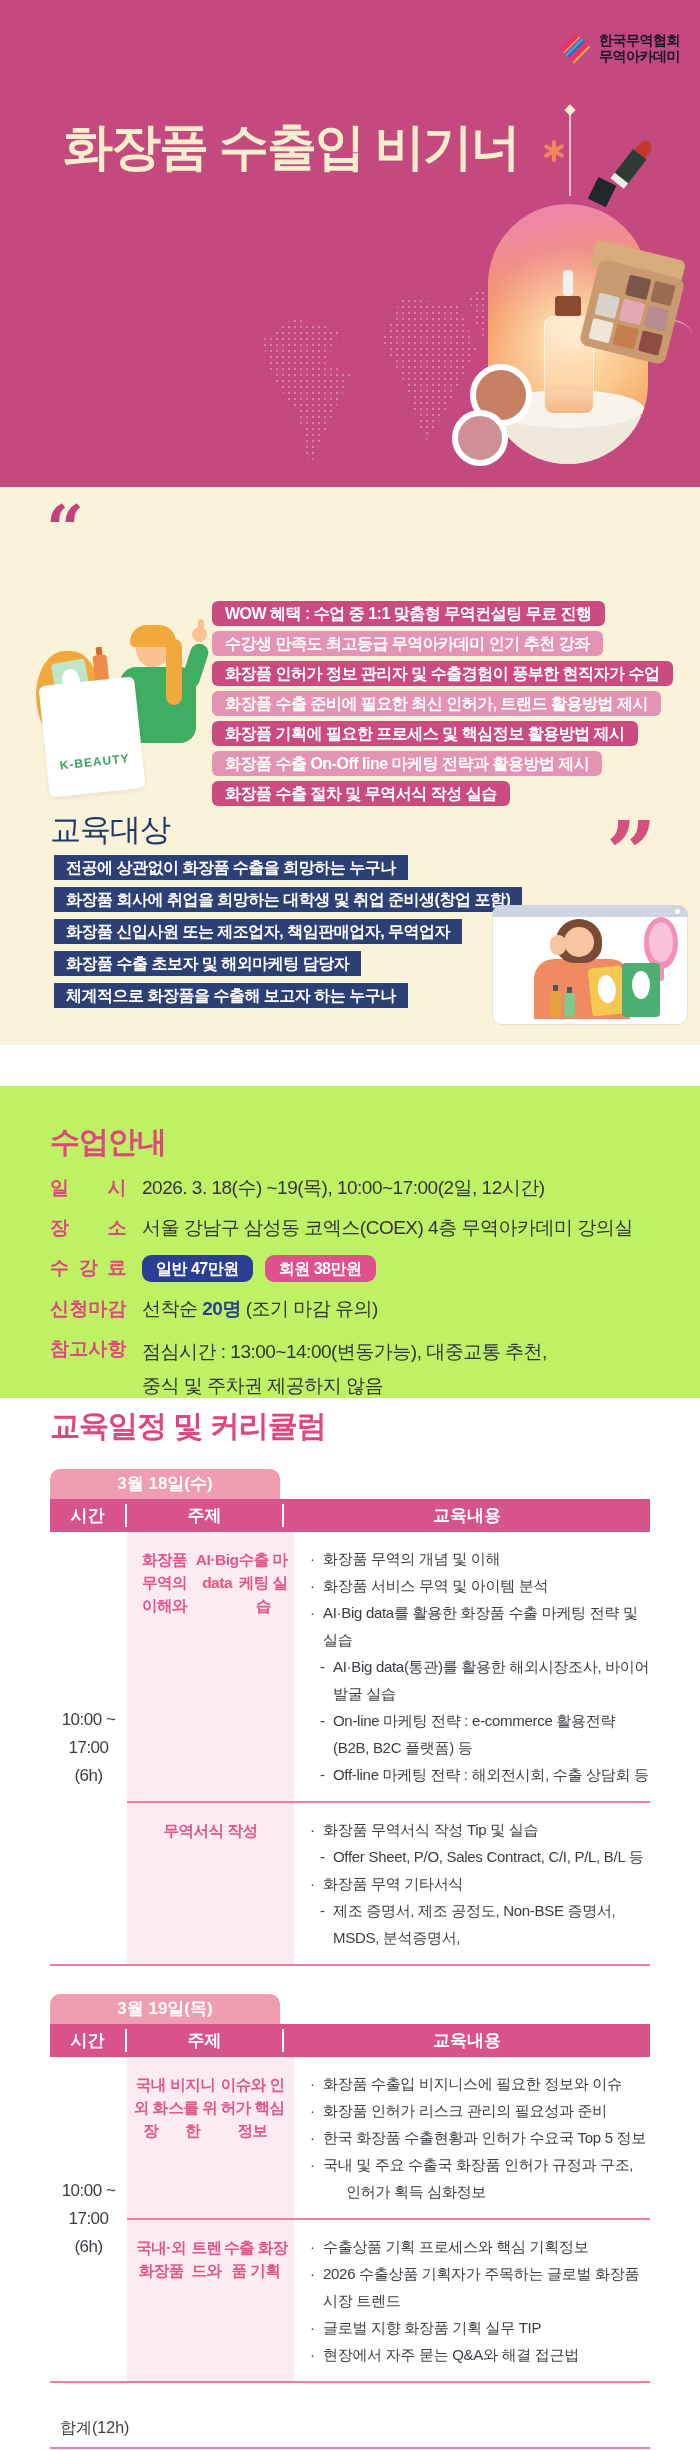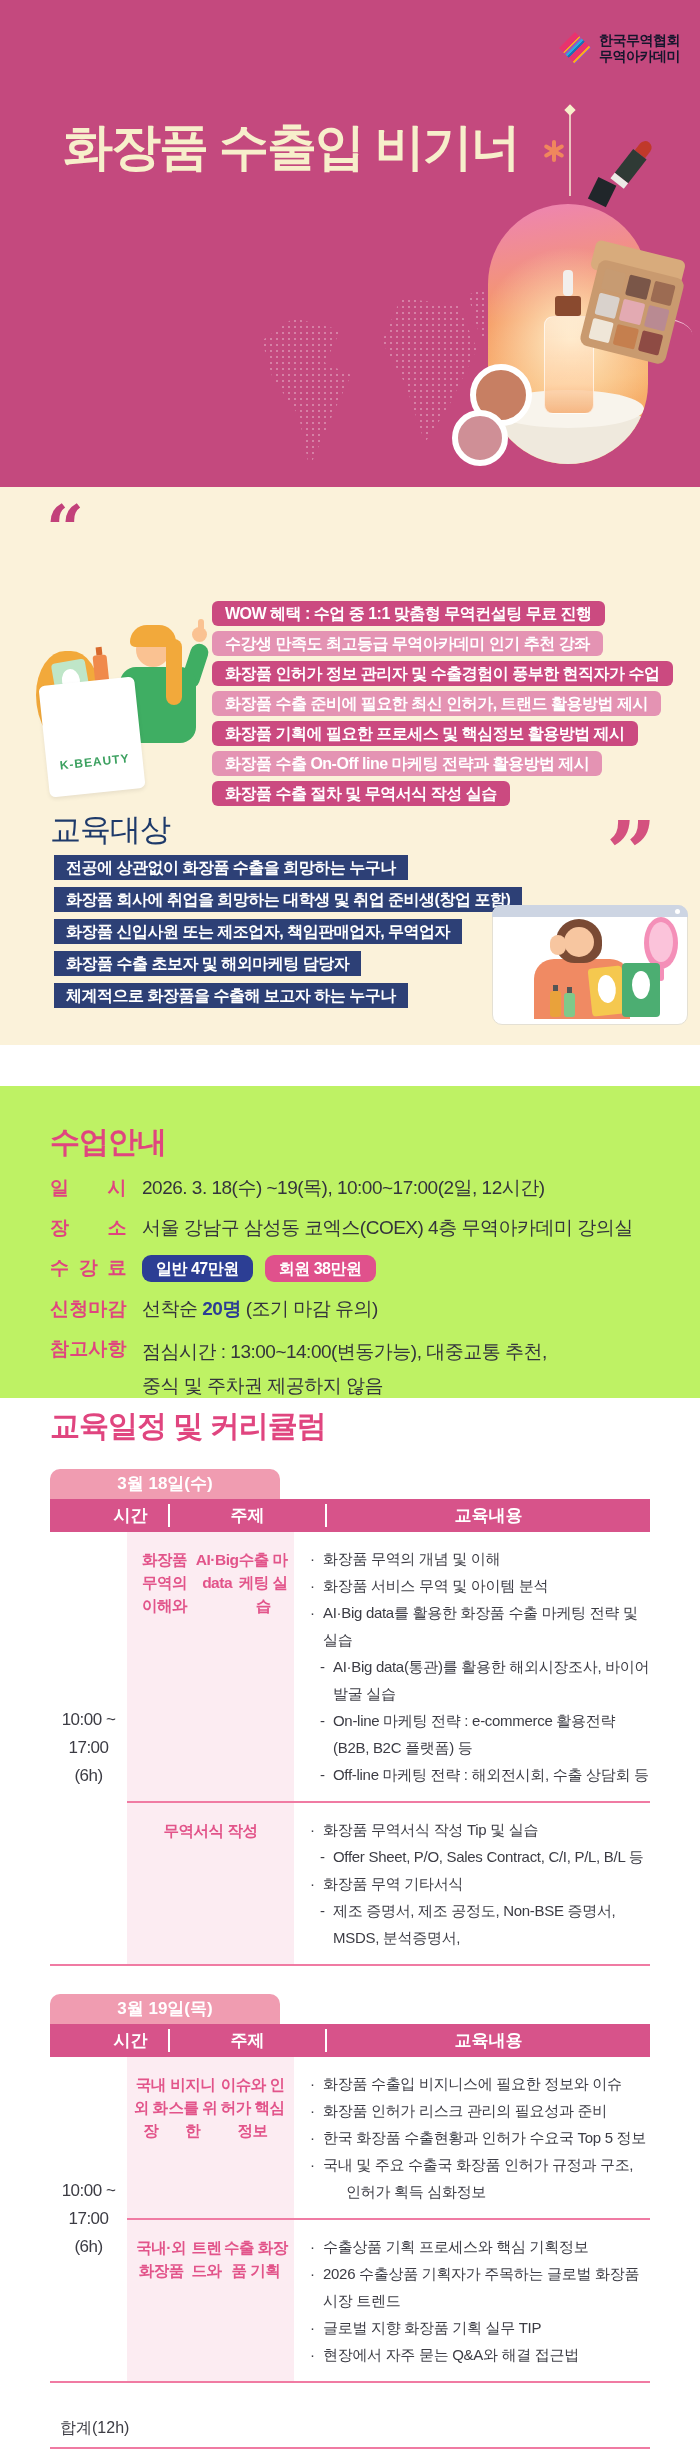--- a/index.html
+++ b/index.html
@@ -105,21 +105,21 @@
   .fee-pill.blue{background:#2c3e94;} .fee-pill.pink{background:#e0518c;}
   .hl{color:#2c3e94;font-weight:800;}
   
   .curr{position:absolute;top:1398px;left:0;width:700px;height:1052px;background:#fff;}
   .curr .sec-head{margin:8px 0 22px 50px;}
   .tables{margin:0 50px;}
   .ttable{margin-bottom:28px;}
   .ttab{width:230px;height:30px;line-height:30px;text-align:center;background:#f09cb1;color:#fff;font-weight:700;font-size:17px;border-radius:10px 10px 0 0;}
   .thead{display:flex;background:#d7538a;color:#fff;font-weight:700;font-size:17px;height:33px;align-items:center;text-align:center;}
   .th{border-right:2px solid #fff;} .th:last-child{border-right:none;}
-  .th.c0{width:75px;padding-left:43px;} .th.c1{width:155px;} .th.c2{flex:1;}
+  .th.c0{width:75px;} .th.c1{width:155px;} .th.c2{flex:1;}
   .tbody{display:flex;border-bottom:2px solid #f07ba3;}
   .timecol{width:77px;display:flex;flex-direction:column;justify-content:center;text-align:center;font-size:17px;color:#3c3c44;line-height:28px;letter-spacing:-0.5px;}
   .trows{flex:1;display:flex;flex-direction:column;}
   .trow{display:flex;} .trow + .trow{border-top:2px solid #f07ba3;}
   .topic{width:155px;flex:none;background:#fcecf2;display:flex;flex-direction:row;justify-content:center;text-align:center;color:#e2548a;font-weight:700;font-size:15.5px;line-height:23px;padding:16px 6px;letter-spacing:-0.5px;}
   .content{flex:1;padding:13px 0 13px 16px;}
   .cline{display:flex;font-size:15px;line-height:27px;color:#3c3c44;letter-spacing:-0.3px;}
   .cline .mark{flex:none;width:13px;}
   .cline.lv1{padding-left:10px;} .cline.lv2{padding-left:23px;}
   .total-row{border-bottom:2px solid #f07ba3;padding:7px 10px 8px;font-size:16px;color:#3c3c44;}

